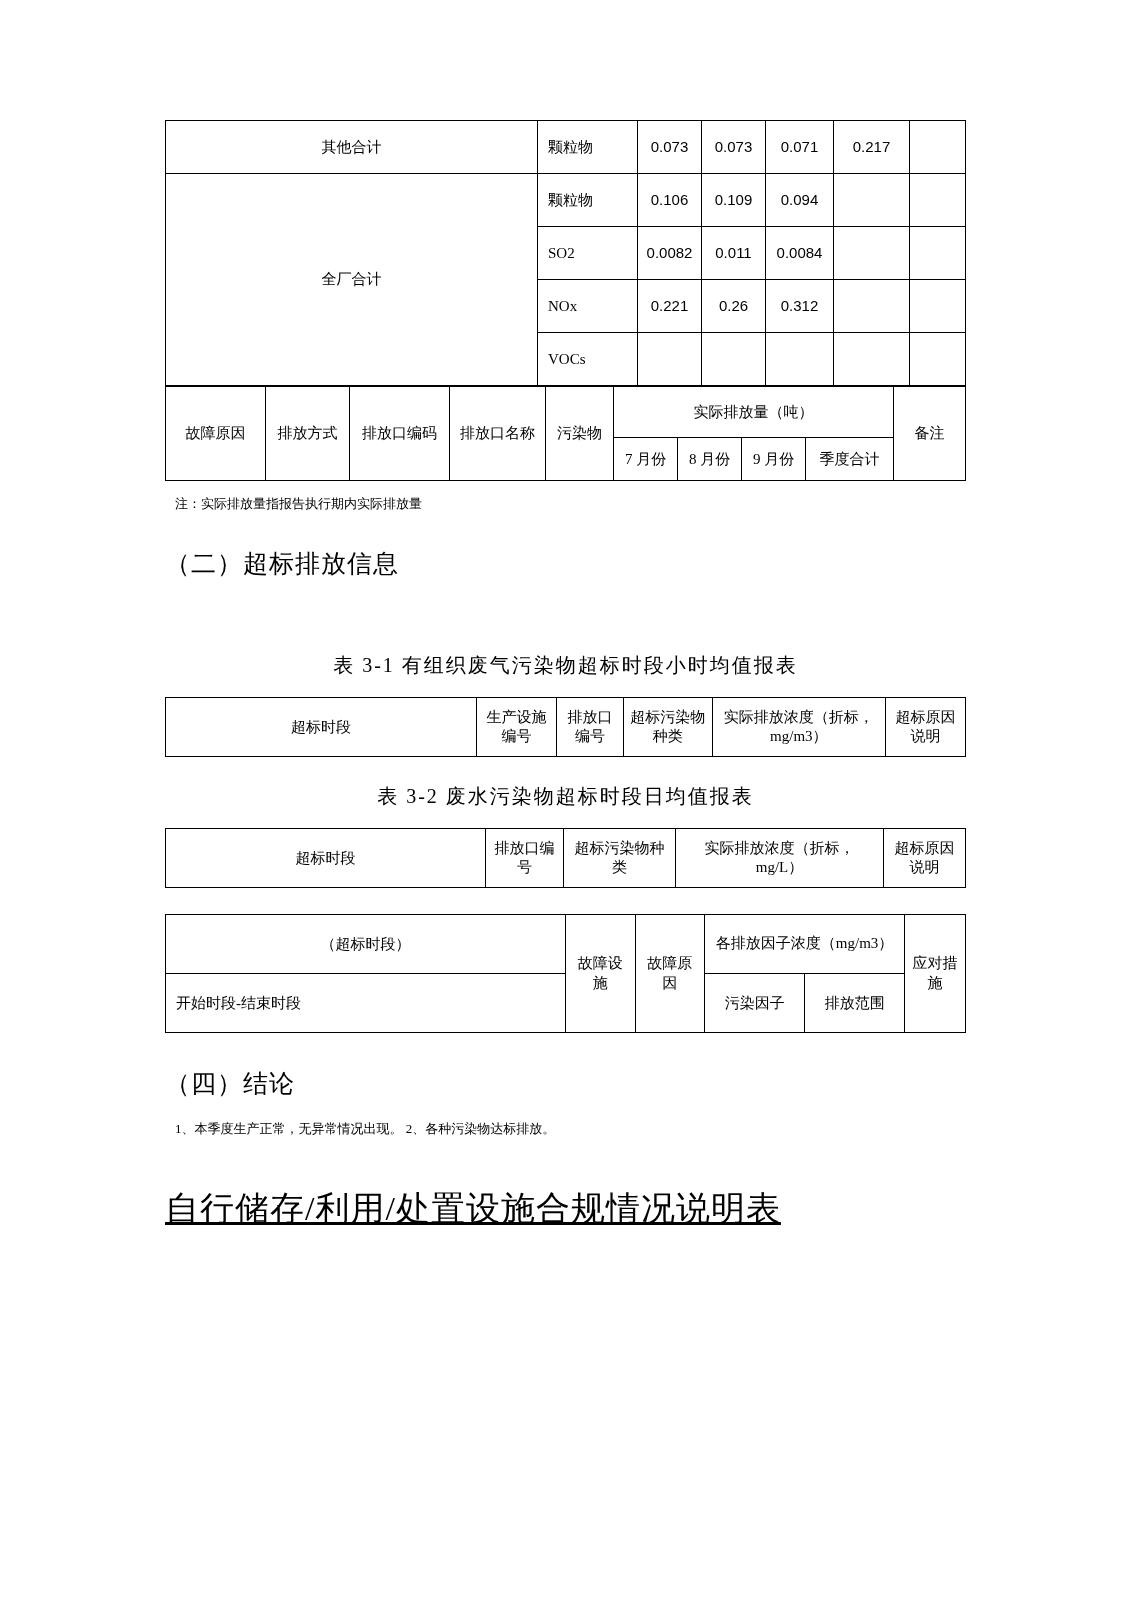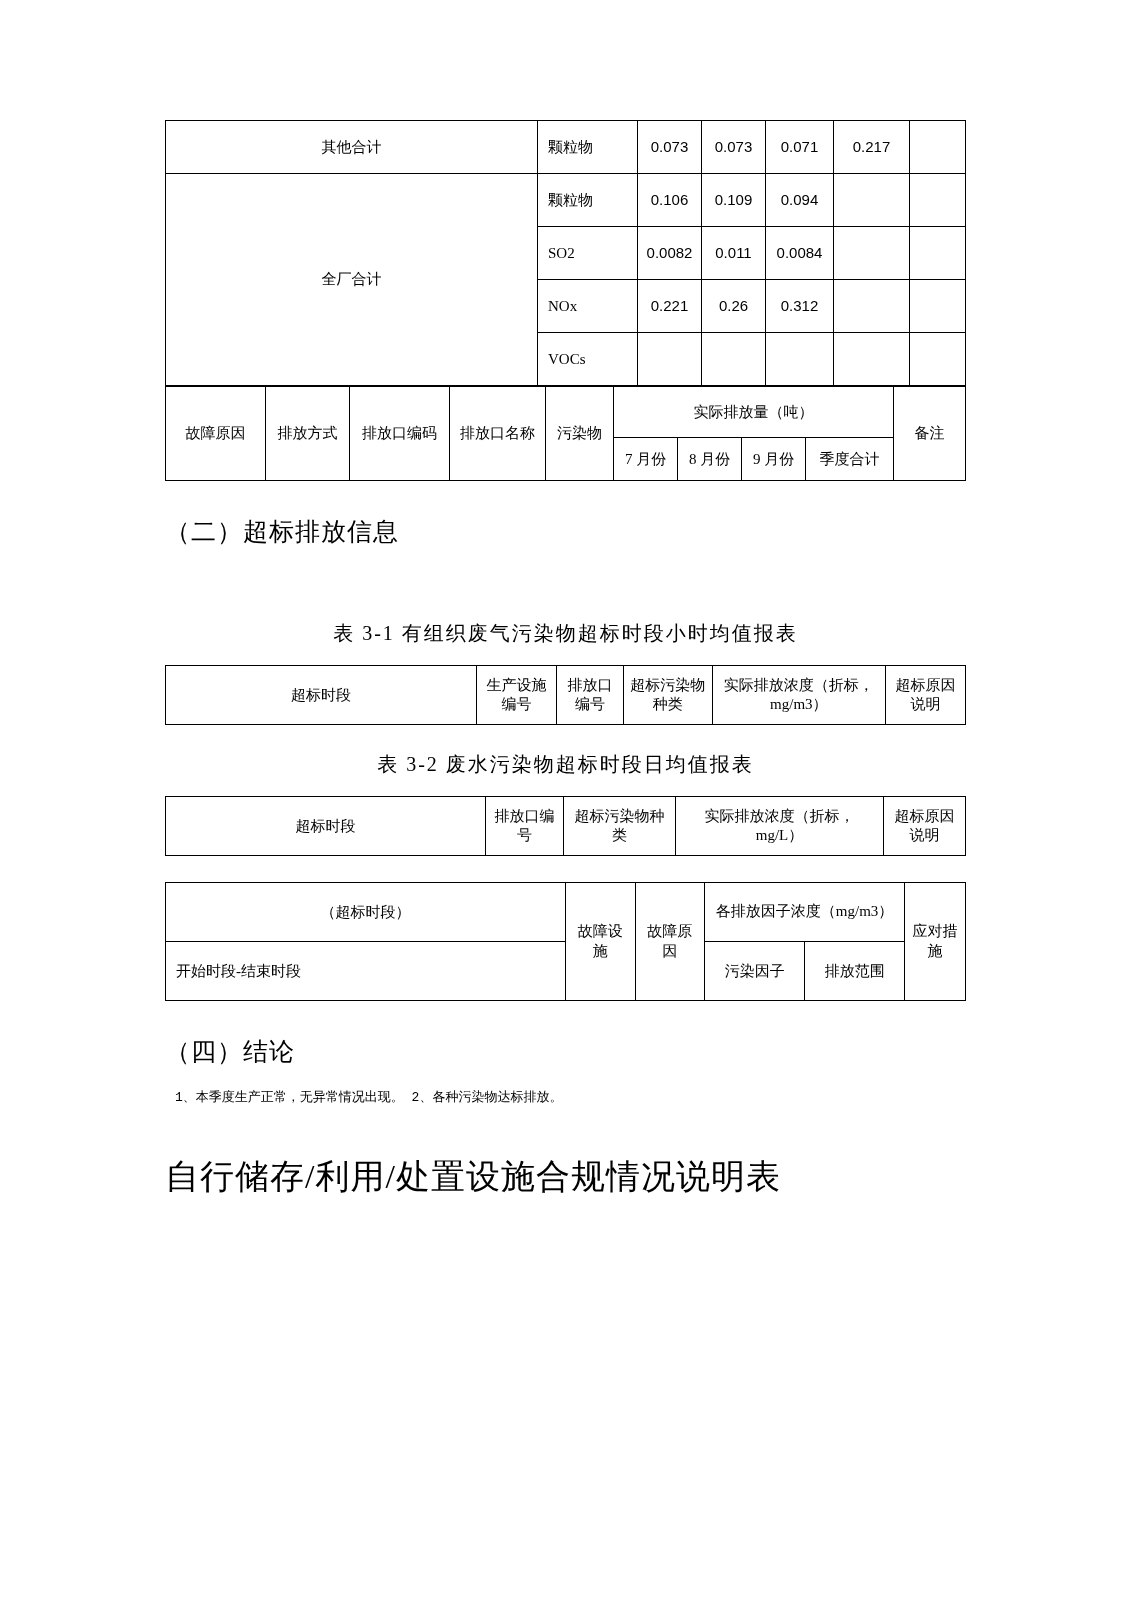--- a/index.html
+++ b/index.html
@@ -60,26 +60,27 @@
   }
   .section-heading {
     font-size: 25px;
     margin: 34px 0 20px 0;
     letter-spacing: 1px;
   }
   .spacer-md { height: 26px; }
   .conclusion-text {
     font-size: 13px;
     margin: 14px 0 12px 10px;
-    font-family: Liberation Mono, monospace;
+    font-family: Liberation Serif, serif;
   }
   .big-title {
     font-size: 34px;
     margin: 48px 0 0 0;
     letter-spacing: 1px;
+    text-decoration: underline;
   }
   .wastewater-head-top td {
     padding: 10px 4px;
   }
   .two-line-cell {
     line-height: 1.3;
   }
   .tbl-wastewater td { height: 30px; text-align: center; }
   .tbl-3 td { height: 28px; }
   .tbl-4 td { height: 26px; }
@@ -172,20 +173,21 @@
       </tr>
       <tr>
         <td>7 月份</td>
         <td>8 月份</td>
         <td>9 月份</td>
         <td>季度合计</td>
       </tr>
     </tbody>
   </table>
 
+  <div class="note">注：实际排放量指报告执行期内实际排放量</div>
 
   <div class="section-heading">（二）超标排放信息</div>
 
   <div class="spacer-md"></div>
 
   <div class="caption">表 3-1  有组织废气污染物超标时段小时均值报表</div>
 
   <table class="tbl-3">
     <colgroup>
       <col style="width:35%">

